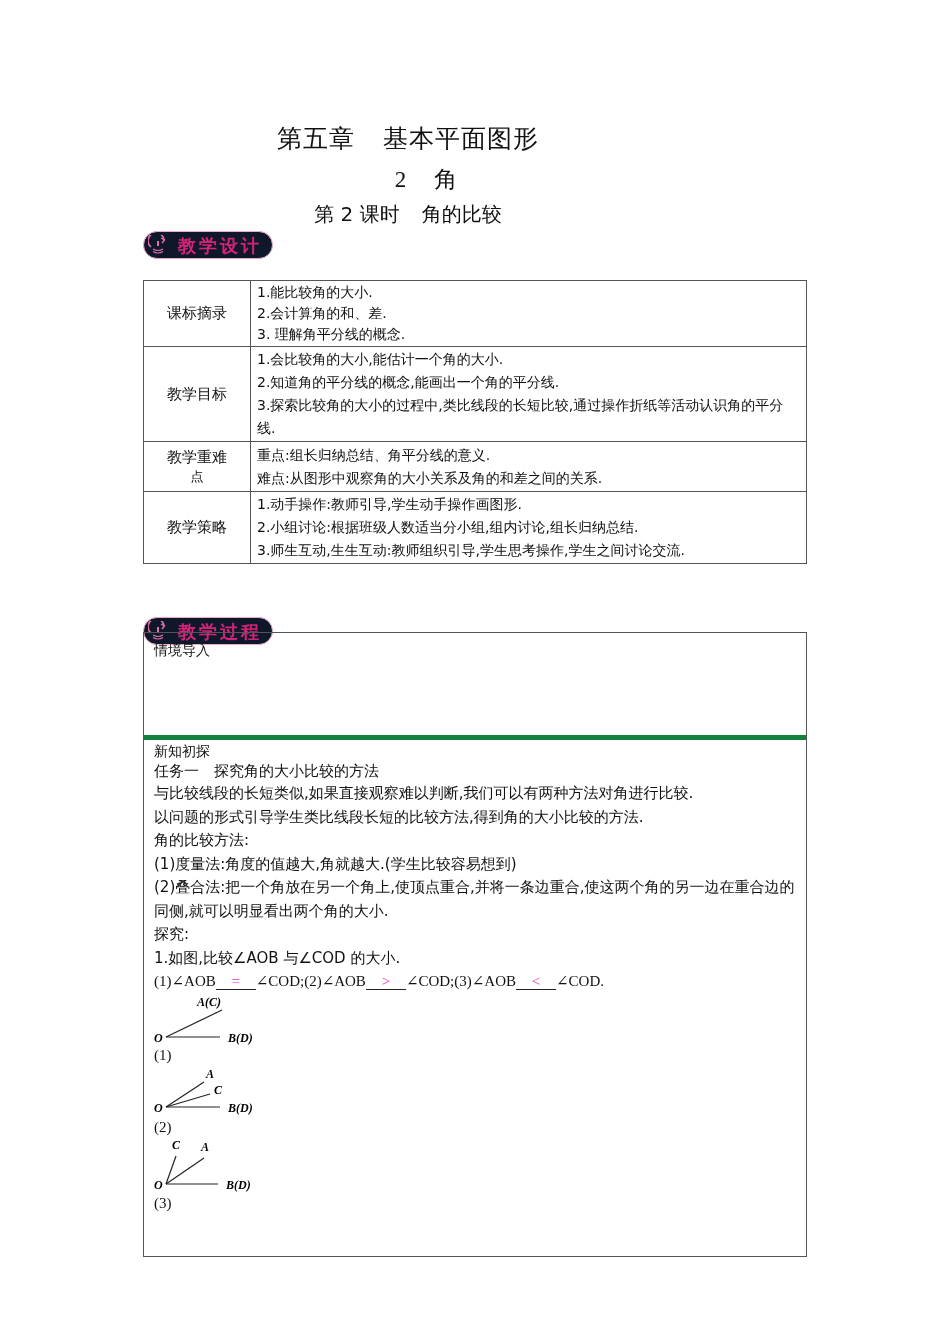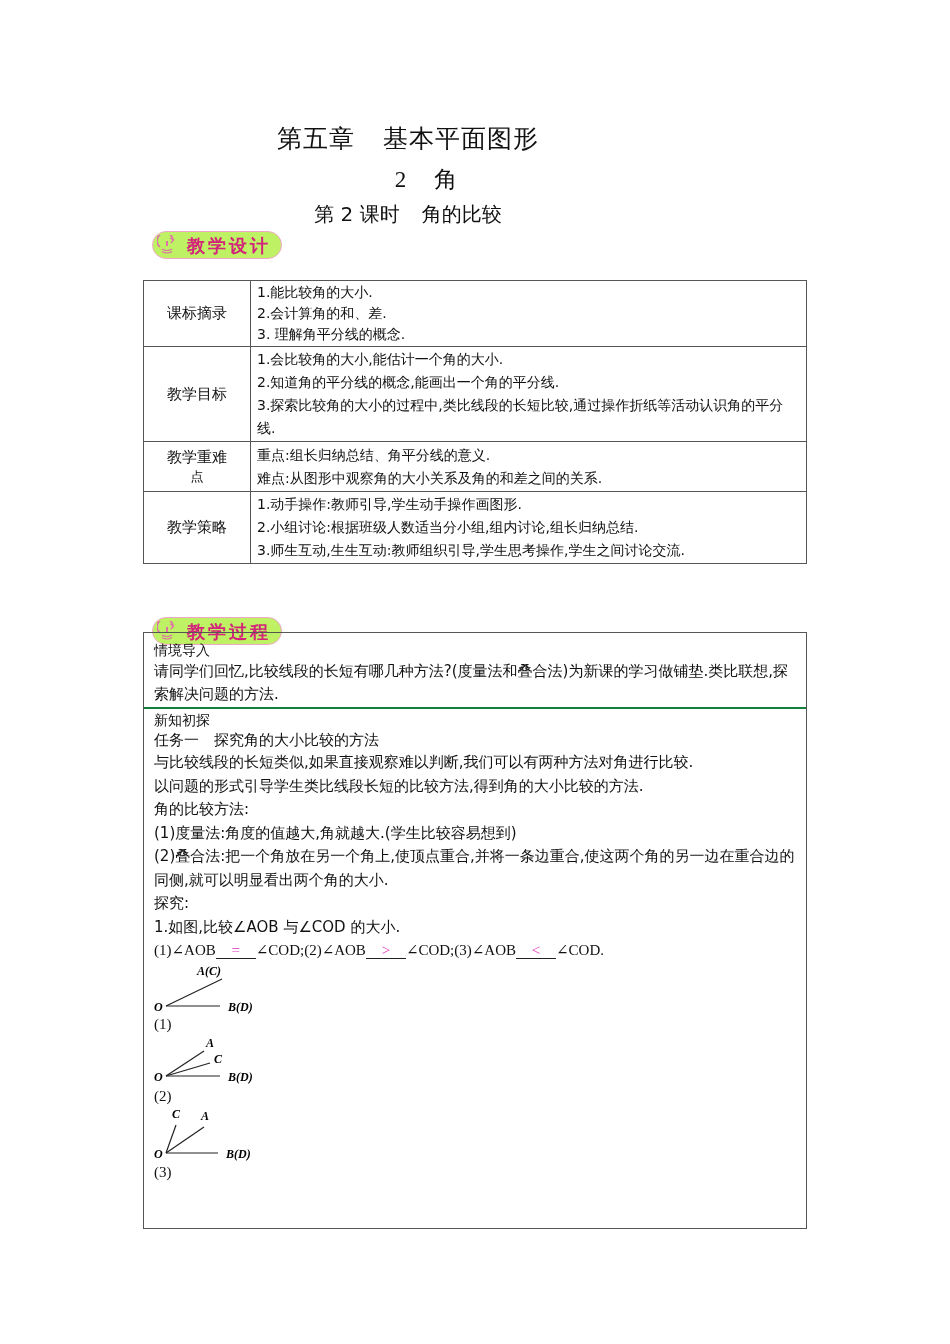--- a/index.html
+++ b/index.html
@@ -2,31 +2,31 @@
 <html><head>
 <meta charset="utf-8">
 <style>
   html, body { margin:0; padding:0; background:#ffffff; }
   body { width:950px; height:1344px; position:relative; font-family:"DejaVu Sans","Liberation Sans",sans-serif; color:#111; overflow:hidden; }
   .title { position:absolute; left:0; width:816px; text-align:center; color:#111; }
   .t1 { top:122px; font-size:25px; letter-spacing:1px; }
   .t2 { top:164px; font-size:23px;padding-left:18px; }
   .t3 { top:201px; font-size:20px; }
   .t1 .gap, .t2 .gap, .t3 .gap { display:inline-block; width:28px; }
-  .badge { position:absolute; left:152px; height:28px; width:130px; border:1.5px solid #f0a8c8; border-radius:14px; background:#bef264; box-sizing:border-box; }
+  .badge { position:absolute; left:143px; height:28px; width:130px; border:1.5px solid #f0a8c8; border-radius:14px; background:#0f172a; box-sizing:border-box; }
   .badge .ic { position:absolute; left:4px; top:3px; width:20px; height:20px; }
   .badge .lbl { position:absolute; left:34px; top:2px; font-size:18px; font-weight:bold; color:#d4237a; letter-spacing:3px; }
   table.design { position:absolute; left:143px; top:280px; width:664px; border-collapse:collapse; font-size:14px; }
   table.design td { border:1px solid #555; vertical-align:middle; }
   table.design td.lab { width:98px; text-align:center; font-size:15px; padding:2px 4px; }
   table.design td.lab .small { font-size:13px; }
   table.design td.cont { padding:1px 6px; line-height:21px; }
   .proc { position:absolute; left:143px; top:632px; width:664px; border:1px solid #555; box-sizing:border-box; font-size:15px; }
   .proc .sec { padding:2px 10px 2px 10px; line-height:23.5px; }
-  .proc .sec + .sec { border-top:2px solid #15803d; }
+  .proc .sec + .sec { border-top:5px solid #15803d;margin-top:28px; }
   .proc .sec1 { height:68px; box-sizing:border-box;margin-top:6px; }
   .proc .sec2 { height:521px; box-sizing:border-box; position:relative; }
   .sm { font-size:14px; }
   .blank { display:inline-block; width:40px; border-bottom:1px solid #222; text-align:center; color:#e02bbf; line-height:16px; }
   .fig { display:block; }
   .fig svg { display:block; }
   .serif { font-family:"Liberation Serif","DejaVu Serif",serif; }
 </style>
 </head>
 <body>
@@ -96,21 +96,20 @@
     <path d="M13 3 L16.5 5 L14 8" fill="none" stroke="#e070a8" stroke-width="1.4"></path>
     <path d="M5 14 Q10 17 15 14 M5 16.5 Q10 19.5 15 16.5" fill="none" stroke="#e070a8" stroke-width="1.1"></path>
     <rect x="9" y="6" width="2" height="5" fill="#e070a8"></rect>
   </svg>
   <span class="lbl">教学过程</span>
 </div>
 
 <div class="proc">
   <div class="sec sec1">
     <div class="sm" style="line-height:19px">情境导入</div>
-    <div style="line-height:23px">请同学们回忆,比较线段的长短有哪几种方法?(度量法和叠合法)为新课的学习做铺垫.类比联想,探索解决问题的方法.</div>
   </div>
   <div class="sec sec2">
     <div class="sm" style="line-height:19px">新知初探</div>
     <div style="line-height:21px">任务一　探究角的大小比较的方法</div>
     <div>与比较线段的长短类似,如果直接观察难以判断,我们可以有两种方法对角进行比较.</div>
     <div>以问题的形式引导学生类比线段长短的比较方法,得到角的大小比较的方法.</div>
     <div>角的比较方法:</div>
     <div>(1)度量法:角度的值越大,角就越大.(学生比较容易想到)</div>
     <div>(2)叠合法:把一个角放在另一个角上,使顶点重合,并将一条边重合,使这两个角的另一边在重合边的同侧,就可以明显看出两个角的大小.</div>
     <div>探究:</div>

